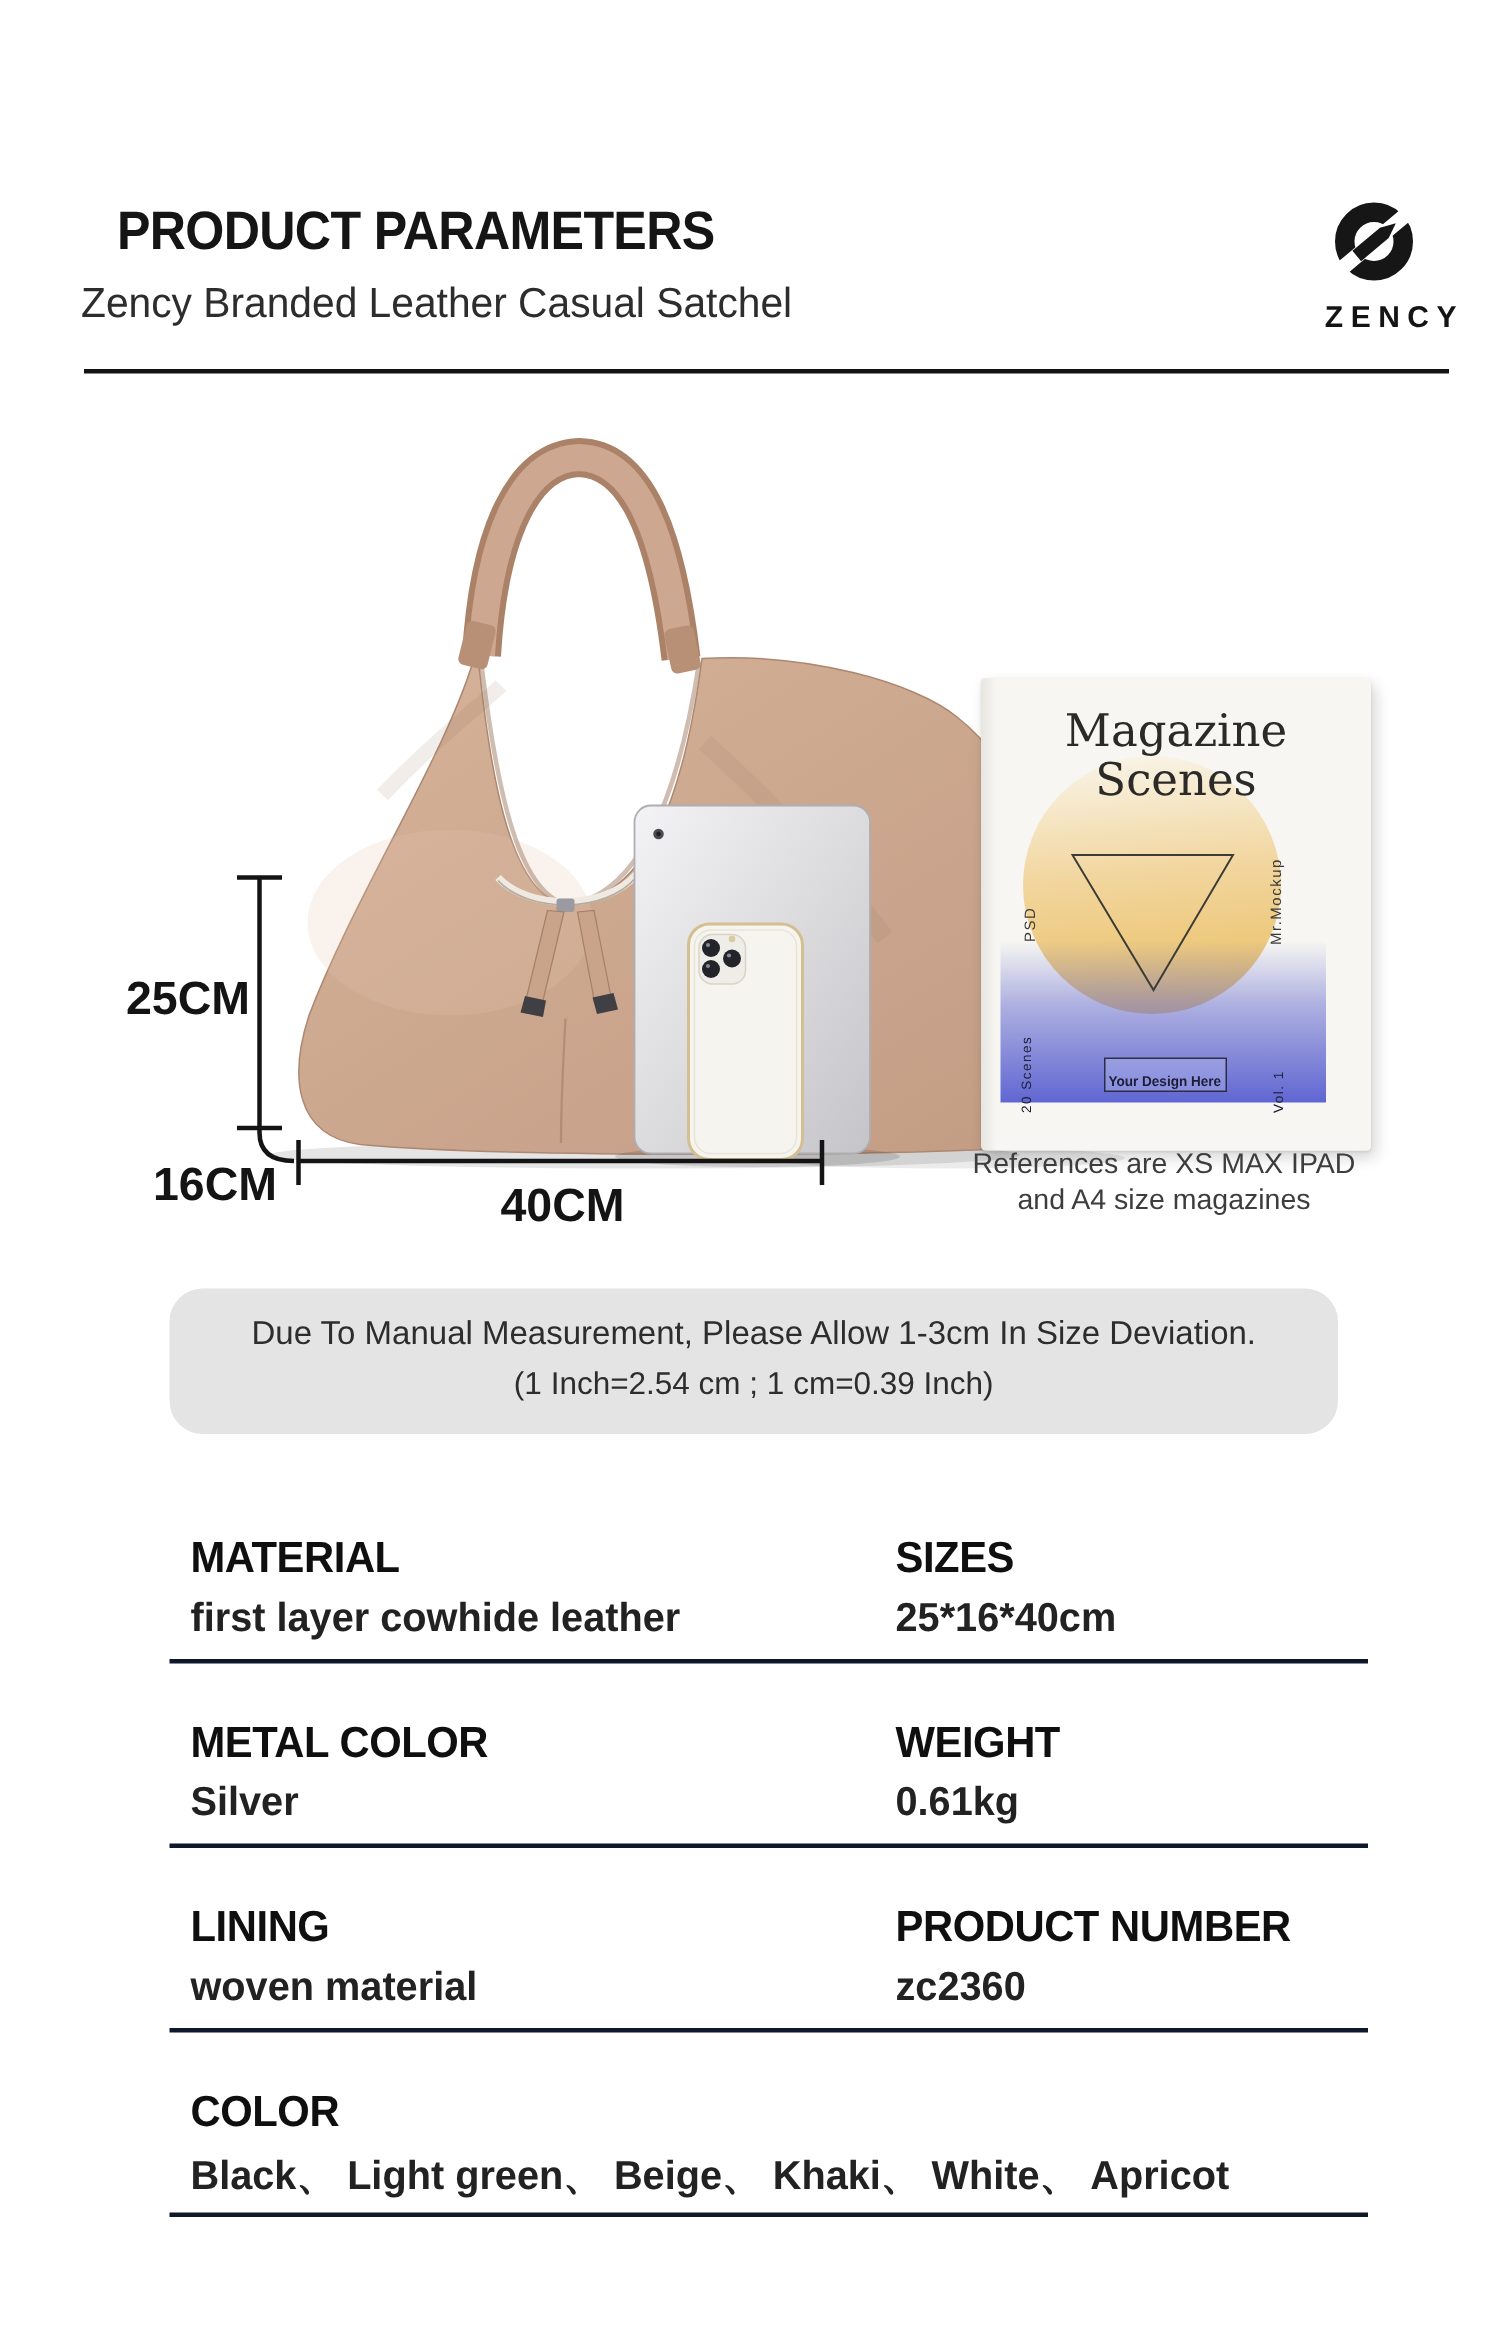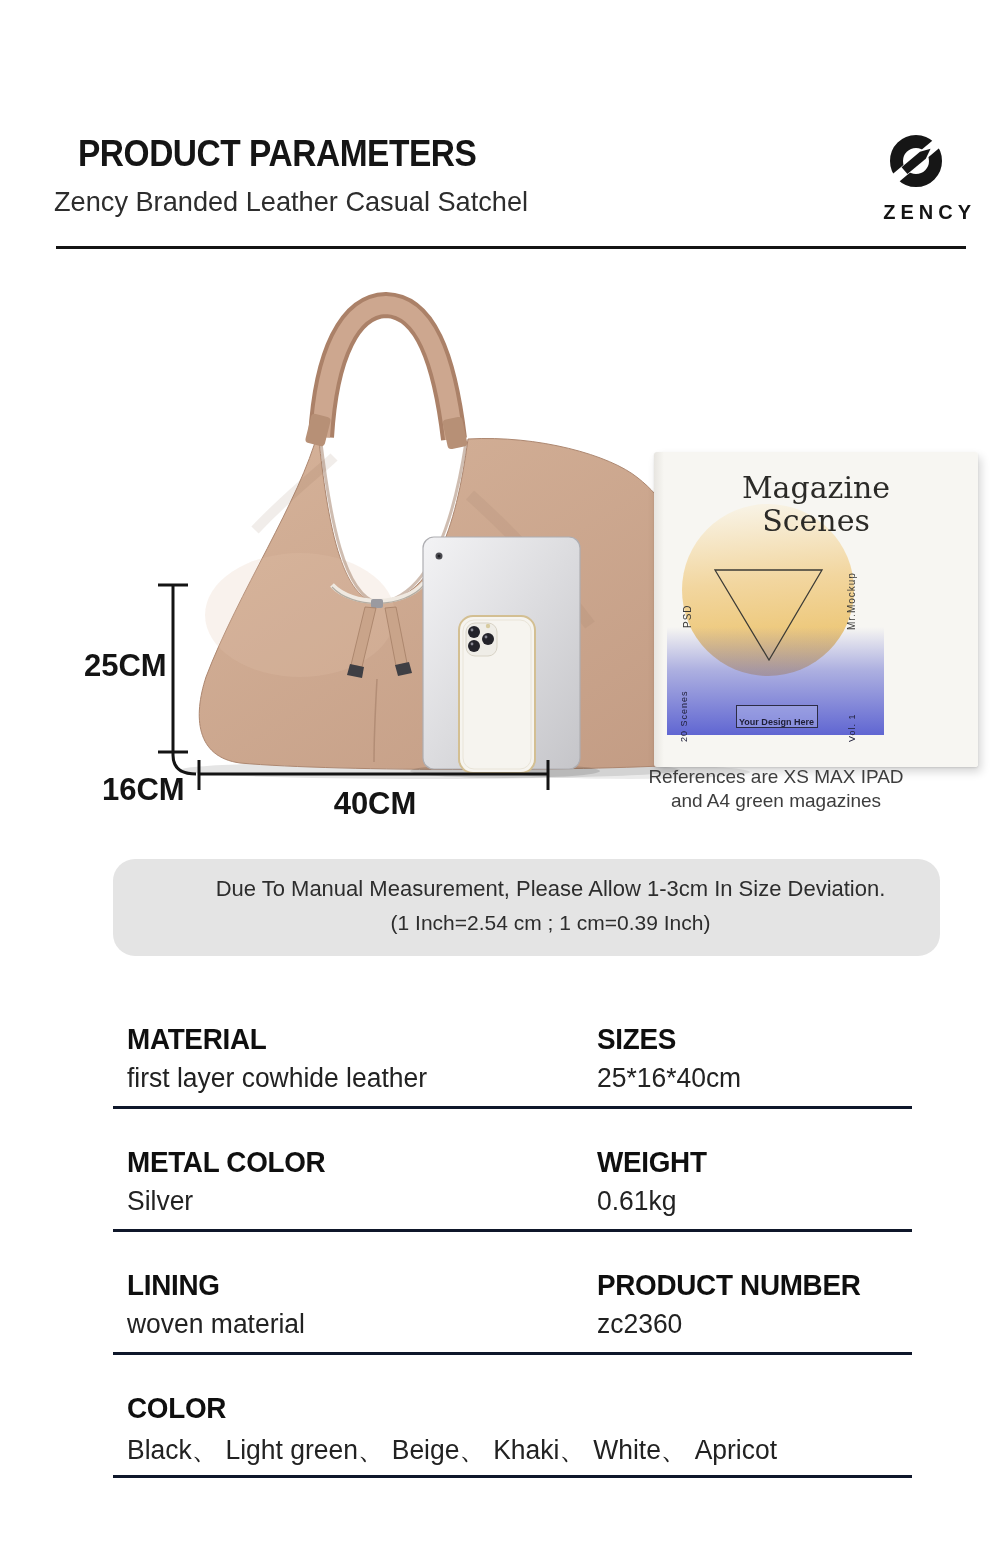--- a/index.html
+++ b/index.html
@@ -19,23 +19,23 @@
   #header-divider{left:56px;top:246px;width:910px;height:3px;background:#141414;}
 
   
   #scene{left:0;top:285px;}
   .dim-label{font-size:31px;font-weight:700;color:#141414;}
   #label-25{left:84px;top:648px;width:82px;text-align:right;}
   #label-16{left:102px;top:772px;width:88px;text-align:left;}
   #label-40{left:320px;top:786px;width:110px;text-align:center;}
 
   
-  #magazine{left:654px;top:452px;width:280px;height:315px;border-radius:3px;overflow:hidden;
+  #magazine{left:654px;top:452px;width:260px;height:315px;border-radius:3px;overflow:hidden;
             background:linear-gradient(90deg,#e7e5e0 0px,#f7f6f2 10px,#f7f6f2 100%);
-            box-shadow:3px 5px 10px rgba(0,0,0,.16),0 1px 2px rgba(0,0,0,.10);padding-left:44px;}
+            box-shadow:3px 5px 10px rgba(0,0,0,.16),0 1px 2px rgba(0,0,0,.10);}
   #mag-circle{left:28px;top:52px;width:172px;height:172px;border-radius:50%;z-index:1;
               background:linear-gradient(175deg,#f8f2e3 5%,#f2d69f 45%,#eabf62 95%);}
   #mag-title{left:0;top:19px;width:100%;text-align:center;z-index:2;
              font-family:"DejaVu Serif",serif;font-size:30px;line-height:33px;color:#2b2a27;}
   #mag-band{left:13px;top:175px;width:217px;height:108px;z-index:2;
             background:linear-gradient(180deg,rgba(112,118,210,0) 0%,rgba(112,118,210,.55) 40%,#6066d2 100%);}
   #mag-triangle{left:0;top:0;z-index:3;pointer-events:none;}
   .mag-side{writing-mode:vertical-rl;transform:rotate(180deg);z-index:3;
             font-size:10px;letter-spacing:1px;color:#3a3a38;font-weight:400;}
   #mag-psd{left:28px;top:130px;height:46px;}
@@ -43,33 +43,33 @@
   #mag-scenes{left:25px;top:228px;height:62px;font-size:9px;color:#20203a;}
   #mag-vol{left:193px;top:246px;height:44px;font-size:9px;color:#20203a;}
   #mag-designbox{left:82px;top:253px;width:80px;height:21px;z-index:3;border:1.5px solid #2c2c44;
                  background:rgba(194,200,242,.35);display:flex;align-items:flex-end;justify-content:center;}
   #mag-designbox span{font-size:9.5px;font-weight:700;color:#1d1d36;transform:scaleX(.95);white-space:nowrap;}
 
   #ref-note{left:636px;top:765px;width:280px;text-align:center;font-size:19px;line-height:24px;color:#3d3d3d;}
 
   
   #notice{left:113px;top:859px;width:779px;height:97px;background:#e4e4e4;border-radius:22px;
-          text-align:center;color:#2d2d2d;padding-left:48px;}
+          text-align:center;color:#2d2d2d;}
   #notice-line1{margin-top:17px;font-size:22px;}
   #notice-line2{margin-top:9px;font-size:21px;}
 
   
   #specs{left:113px;top:986px;width:799px;}
   .spec-row{position:relative;height:120px;border-bottom:3px solid #0f172a;}
   .cell{position:absolute;top:37px;}
   .cell-left{left:14px;}
   .cell-right{left:484px;}
   .spec-label{font-size:29px;font-weight:700;color:#0f0f0f;letter-spacing:-0.3px;}
   .spec-label .sx{transform:scaleX(.96);}
-  .spec-value{margin-top:7px;font-size:27px;font-weight:400;color:#222;}
+  .spec-value{margin-top:7px;font-size:27px;font-weight:700;color:#222;}
   .spec-value .sx{transform:scaleX(.98);white-space:nowrap;}
 </style>
 </head>
 <body>
 
 <div id="page">
 
   <div class="abs" id="title"><span class="sx">PRODUCT PARAMETERS</span></div>
   <div class="abs" id="subtitle"><span class="sx">Zency Branded Leather Casual Satchel</span></div>
 
@@ -174,21 +174,21 @@
     <div class="abs mag-side" id="mag-right">Mr.Mockup</div>
     <div class="abs mag-side" id="mag-scenes">20  Scenes</div>
     <div class="abs mag-side" id="mag-vol">Vol. 1</div>
     <div class="abs" id="mag-designbox">
       <span>Your Design Here</span>
     </div>
   </div>
 
   <div class="abs" id="ref-note">
     <div>References are XS MAX IPAD</div>
-    <div>and A4 green magazines</div>
+    <div>and A4 size magazines</div>
   </div>
 
   <div class="abs" id="notice">
     <div id="notice-line1">Due To Manual Measurement, Please Allow 1-3cm In Size Deviation.</div>
     <div id="notice-line2">(1 Inch=2.54 cm ; 1 cm=0.39 Inch)</div>
   </div>
 
   <div class="abs" id="specs">
 
     <div class="spec-row">

